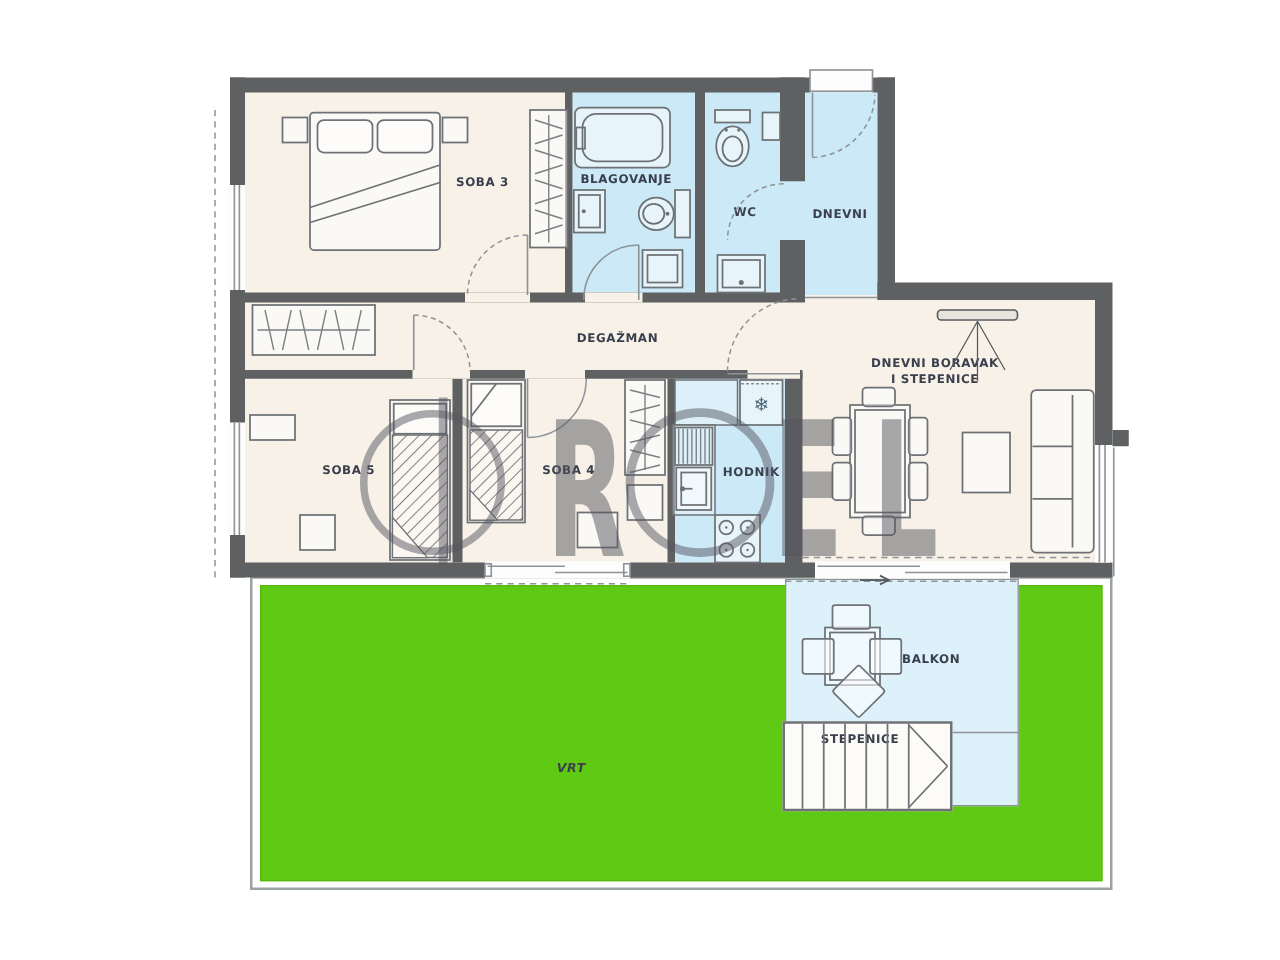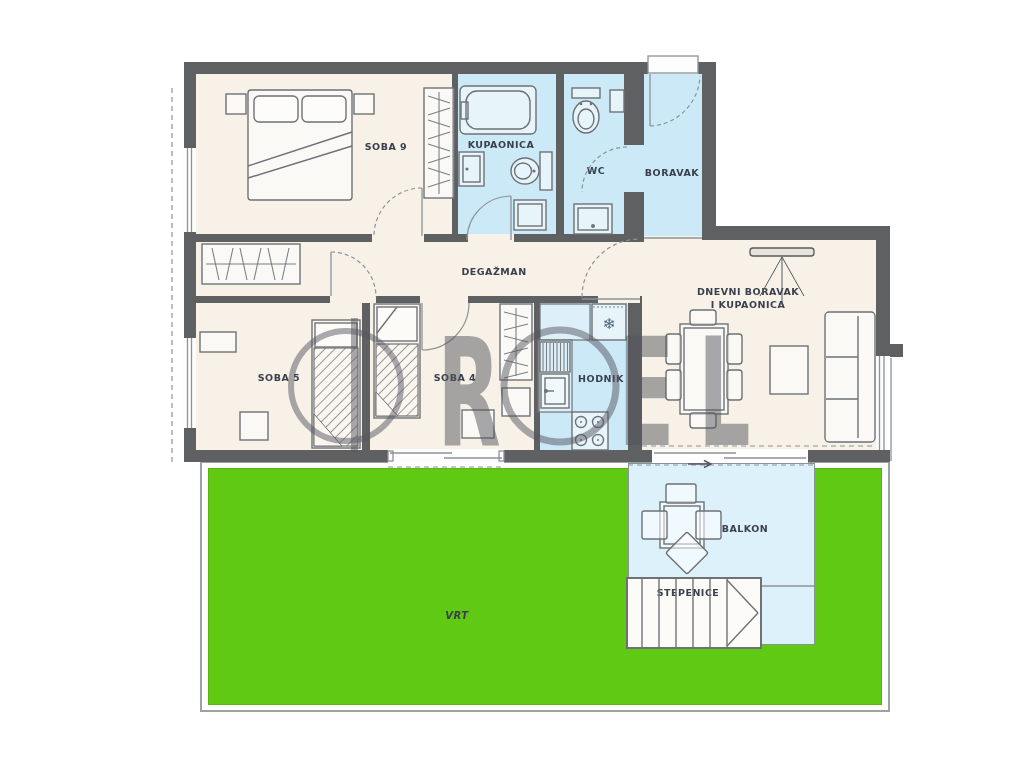--- a/index.html
+++ b/index.html
@@ -80,30 +80,30 @@
   <div class="gap" style="left:330px;top:296px;width:46px;height:7px"></div>
   <div class="gap" style="left:420px;top:296px;width:48px;height:7px"></div>
   <div class="gap" style="left:598px;top:296px;width:42px;height:7px"></div>
   <div class="win" style="left:182px;top:148px;width:14px;height:84px"></div>
   <div class="win" style="left:182px;top:338px;width:14px;height:90px"></div>
   <div class="win" style="left:876px;top:356px;width:12px;height:94px"></div>
   <div class="slider" style="left:388px;top:449px;width:116px;height:14px"></div>
   <div class="slider" style="left:652px;top:449px;width:156px;height:14px"></div>
   <div class="win" style="left:648px;top:55px;width:50px;height:19px"></div>
 
-  <div class="lbl" style="left:386px;top:146px">SOBA 9</div>
-  <div class="lbl" style="left:501px;top:144px">KUPAONICA</div>
+  <div class="lbl" style="left:386px;top:146px">SOBA 3</div>
+  <div class="lbl" style="left:501px;top:144px">BLAGOVANJE</div>
   <div class="lbl" style="left:596px;top:170px">WC</div>
-  <div class="lbl" style="left:672px;top:172px">BORAVAK</div>
+  <div class="lbl" style="left:672px;top:172px">DNEVNI</div>
   <div class="lbl" style="left:494px;top:271px">DEGAŽMAN</div>
   <div class="lbl" style="left:279px;top:377px">SOBA 5</div>
   <div class="lbl" style="left:455px;top:377px">SOBA 4</div>
   <div class="lbl" style="left:601px;top:378px">HODNIK</div>
   <div class="lbl" style="left:748px;top:291px">DNEVNI BORAVAK</div>
-  <div class="lbl" style="left:748px;top:304px">I KUPAONICA</div>
+  <div class="lbl" style="left:748px;top:304px">I STEPENICE</div>
   <div class="lbl" style="left:745px;top:528px">BALKON</div>
   <div class="lbl" style="left:688px;top:592px">STEPENICE</div>
   <div class="lbl big" style="left:457px;top:615px">VRT</div>
 
   <svg id="fx" width="1024" height="768" viewBox="0 0 1024 768">
     <defs>
       <pattern id="hatch" width="7" height="7" patternUnits="userSpaceOnUse" patternTransform="rotate(45)">
         <line x1="0" y1="0" x2="0" y2="7" stroke="#7a8084" stroke-width="1.6"></line>
       </pattern>
     </defs>

